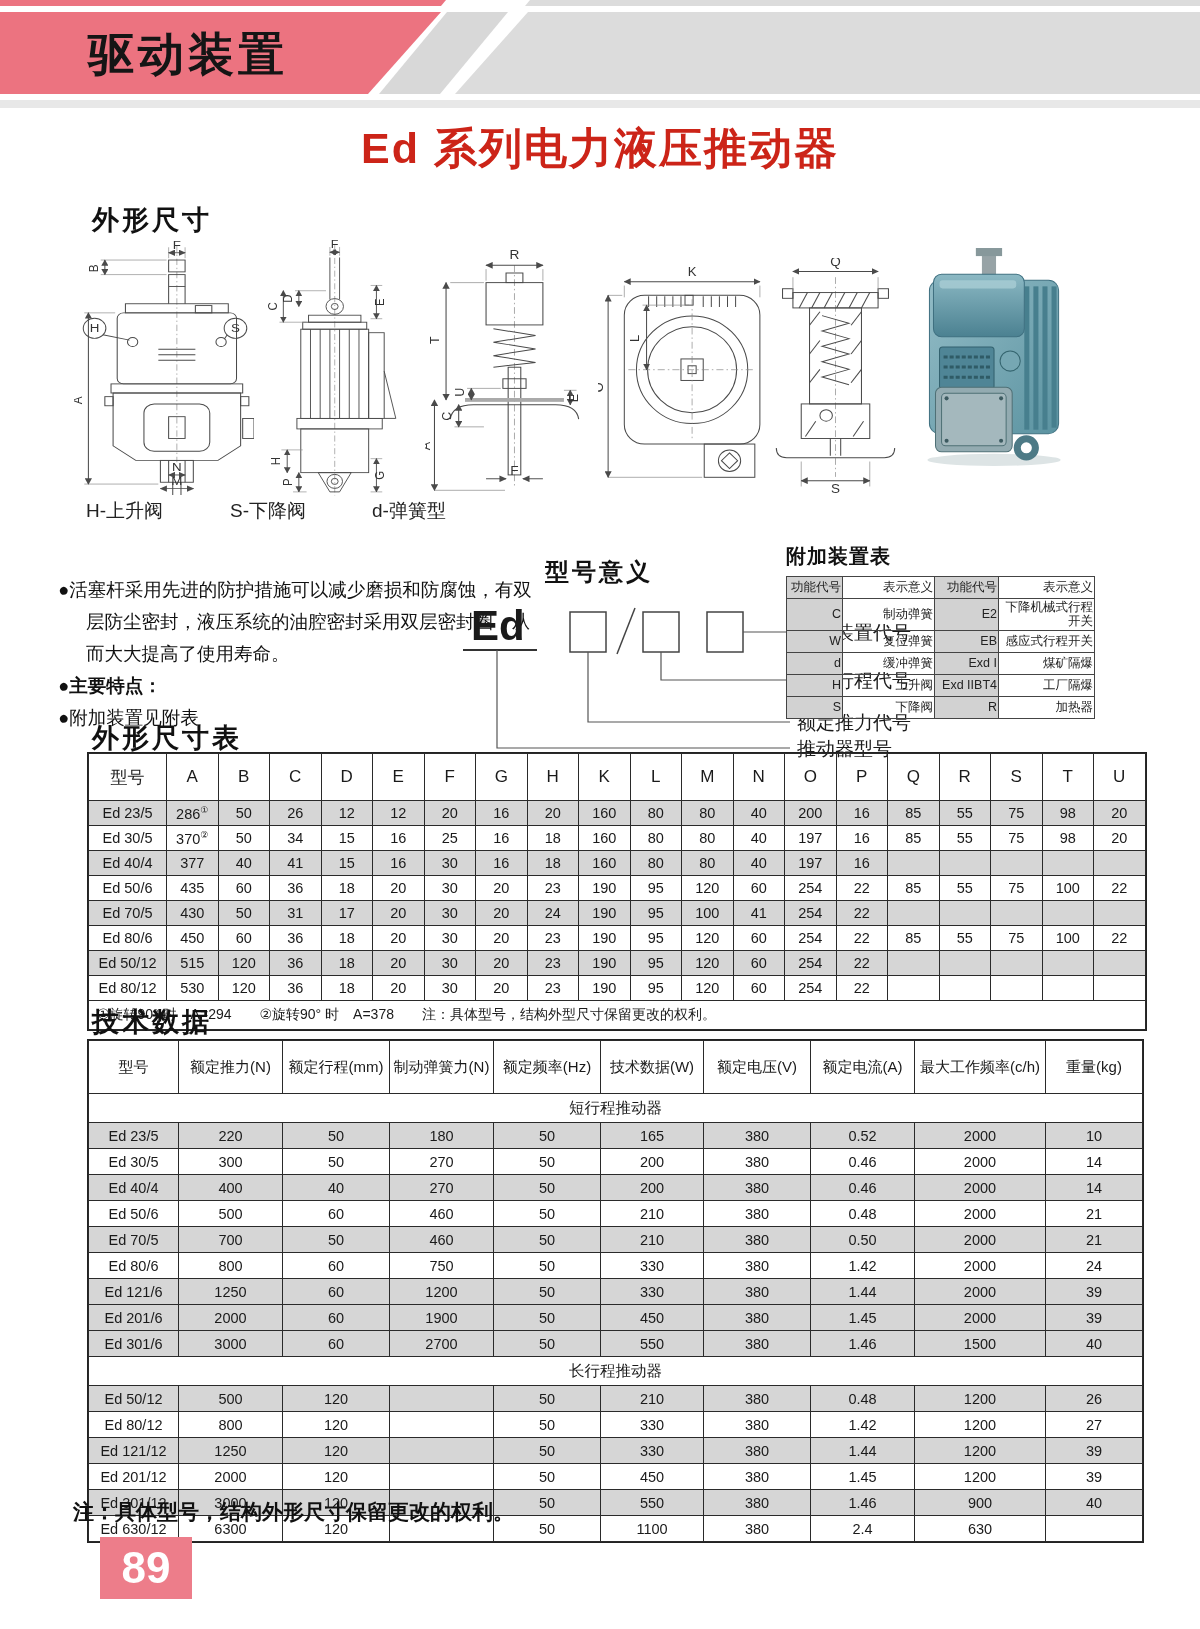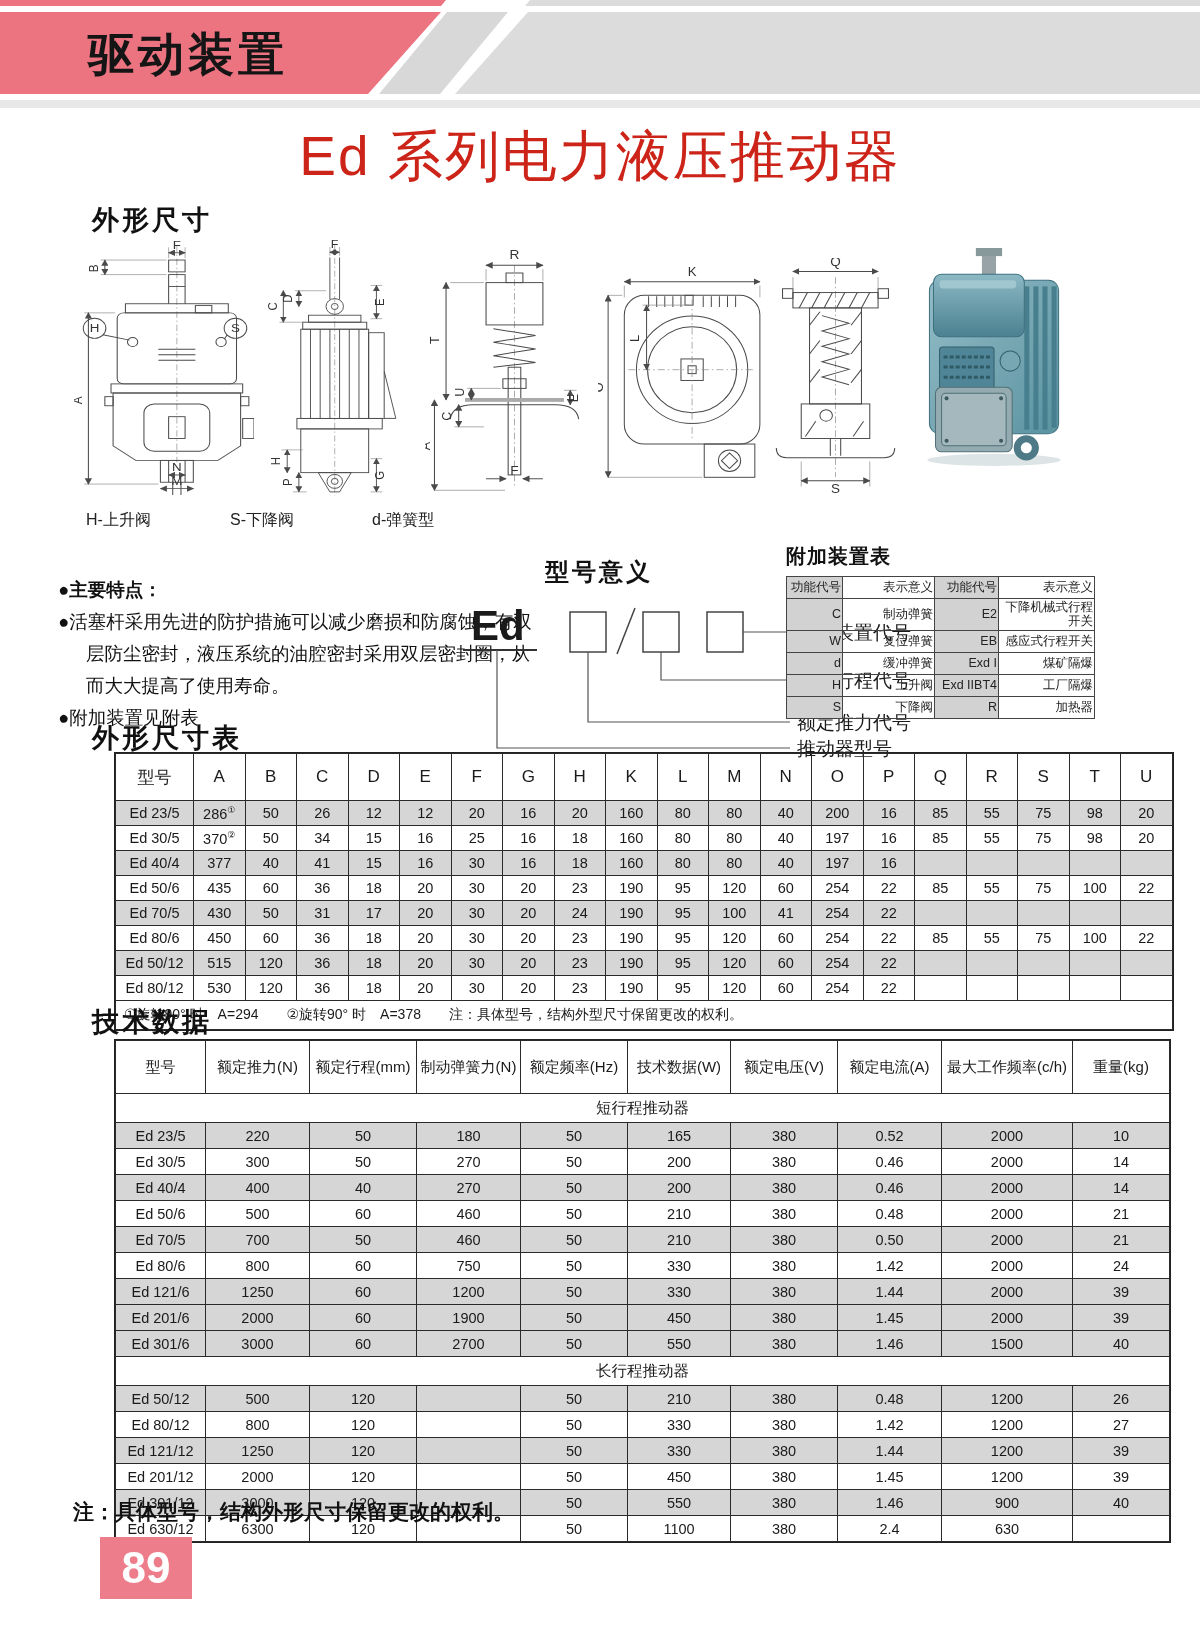--- a/index.html
+++ b/index.html
@@ -1,24 +1,24 @@
 <!DOCTYPE html>
 <html><head>
 <meta charset="utf-8">
 <style>
   html,body{margin:0;padding:0;background:#fff;}
   #page{position:relative;width:1200px;height:1629px;background:#fff;overflow:hidden;
         font-family:"Liberation Sans","DejaVu Sans",sans-serif;color:#1a1a1a;}
   .abs{position:absolute;}
   
   .banner-title{position:absolute;left:88px;top:24px;font-size:46px;font-weight:bold;color:#151515;letter-spacing:4px;}
-  .main-title{position:absolute;left:0;top:120px;width:1200px;text-align:center;font-size:55px;font-weight:normal;color:#cc2418;letter-spacing:2px;}
+  .main-title{position:absolute;left:0;top:120px;width:1200px;text-align:center;font-size:43px;font-weight:bold;color:#cc2418;letter-spacing:2px;}
   .h1{position:absolute;font-size:27px;font-weight:bold;color:#111;letter-spacing:3px;}
   .h2{position:absolute;font-size:20px;font-weight:bold;color:#111;letter-spacing:1px;}
-  .cap{position:absolute;font-size:16px;color:#222;white-space:nowrap;margin-top:12px;}
+  .cap{position:absolute;font-size:19px;color:#222;white-space:nowrap;}
   
   #features{position:absolute;left:58px;top:574px;width:478px;font-size:18.5px;line-height:32px;color:#111;}
   #features .feat{padding-left:28px;text-indent:-28px;}
   #features .b{font-weight:bold;}
   
   svg.tv{position:absolute;}
   .draw *{stroke:#4a4a4a;fill:none;stroke-width:1;}
   .thin line{stroke:#8a8a8a;stroke-width:0.7;}
   .dash{stroke:#888;stroke-width:0.7;stroke-dasharray:7 3 1.5 3;fill:none;}
   .dim{font-family:"Liberation Sans",sans-serif;font-size:13px;fill:#333;text-anchor:middle;}
@@ -32,21 +32,21 @@
   #dim-table th{border:1px solid #2a2a2a;height:44px;font-size:17px;font-weight:normal;}
   #dim-table td{border:1px solid #2a2a2a;height:22px;text-align:center;}
   #dim-table tr.g td{background:#d6d6d6;}
   #dim-table td.fn{text-align:left;padding-left:8px;font-size:14px;height:26px;background:#fff;}
   #dim-table sup{font-size:9px;}
   #tech-table{position:absolute;left:88px;top:1040px;width:1054px;font-size:14.5px;}
   #tech-table th{border:1px solid #2a2a2a;height:52px;font-size:15px;font-weight:normal;padding:0;}
   #tech-table td{border:1px solid #2a2a2a;height:23px;text-align:center;}
   #tech-table tr.g td{background:#d6d6d6;}
   #tech-table td.grp{background:#fff;height:26px;font-size:15.5px;}
-  #dim-table,#tech-table{outline:1px solid #222;margin-left:27px;}
+  #dim-table,#tech-table{outline:1px solid #222;}
   .bottom-note{position:absolute;left:73px;top:1498px;font-size:21px;font-weight:bold;color:#111;}
   .page-badge{position:absolute;left:60px;top:1537px;width:92px;height:62px;background:#ed7d8a;
               display:flex;align-items:center;justify-content:center;color:#fff;font-size:44px;font-weight:bold;margin-left:40px;}
 </style>
 </head>
 <body>
 
 <div id="page">
 
   <svg class="abs" style="left:0;top:0" width="1200" height="110">
@@ -332,22 +332,22 @@
     <circle cx="41" cy="193" r="2" fill="#3c5a60"></circle>
       <circle cx="95" cy="193" r="2" fill="#3c5a60"></circle>
     <circle cx="120" cy="200" r="9" fill="none" stroke="#4d7a86" stroke-width="7"></circle>
   </svg>
 
   <div class="cap" style="left:86px;top:498px">H-上升阀</div>
   <div class="cap" style="left:230px;top:498px">S-下降阀</div>
   <div class="cap" style="left:372px;top:498px">d-弹簧型</div>
 
   <div id="features">
+    <div class="feat">●活塞杆采用先进的防护措施可以减少磨损和防腐蚀，有双层防尘密封，液压系统的油腔密封采用双层密封圈，从而大大提高了使用寿命。</div>
     <div class="feat b">●主要特点：</div>
-    <div class="feat">●活塞杆采用先进的防护措施可以减少磨损和防腐蚀，有双层防尘密封，液压系统的油腔密封采用双层密封圈，从而大大提高了使用寿命。</div>
     <div class="feat">●附加装置见附表</div>
   </div>
 
   <div class="h1" style="left:545px;top:556px;font-size:24px">型号意义</div>
   <svg class="abs" style="left:445px;top:596px" width="470" height="170" viewBox="0 0 470 170">
     <text x="26" y="44" font-size="42" font-weight="bold" fill="#1a1a1a" font-family="Liberation Sans, sans-serif">Ed</text>
     <line x1="18" y1="54" x2="92" y2="54" stroke="#333" stroke-width="2"></line>
     <g fill="none" stroke="#444" stroke-width="1.5">
       <rect x="125" y="16" width="36" height="40"></rect>
       <line x1="172" y1="58" x2="190" y2="12"></line>

